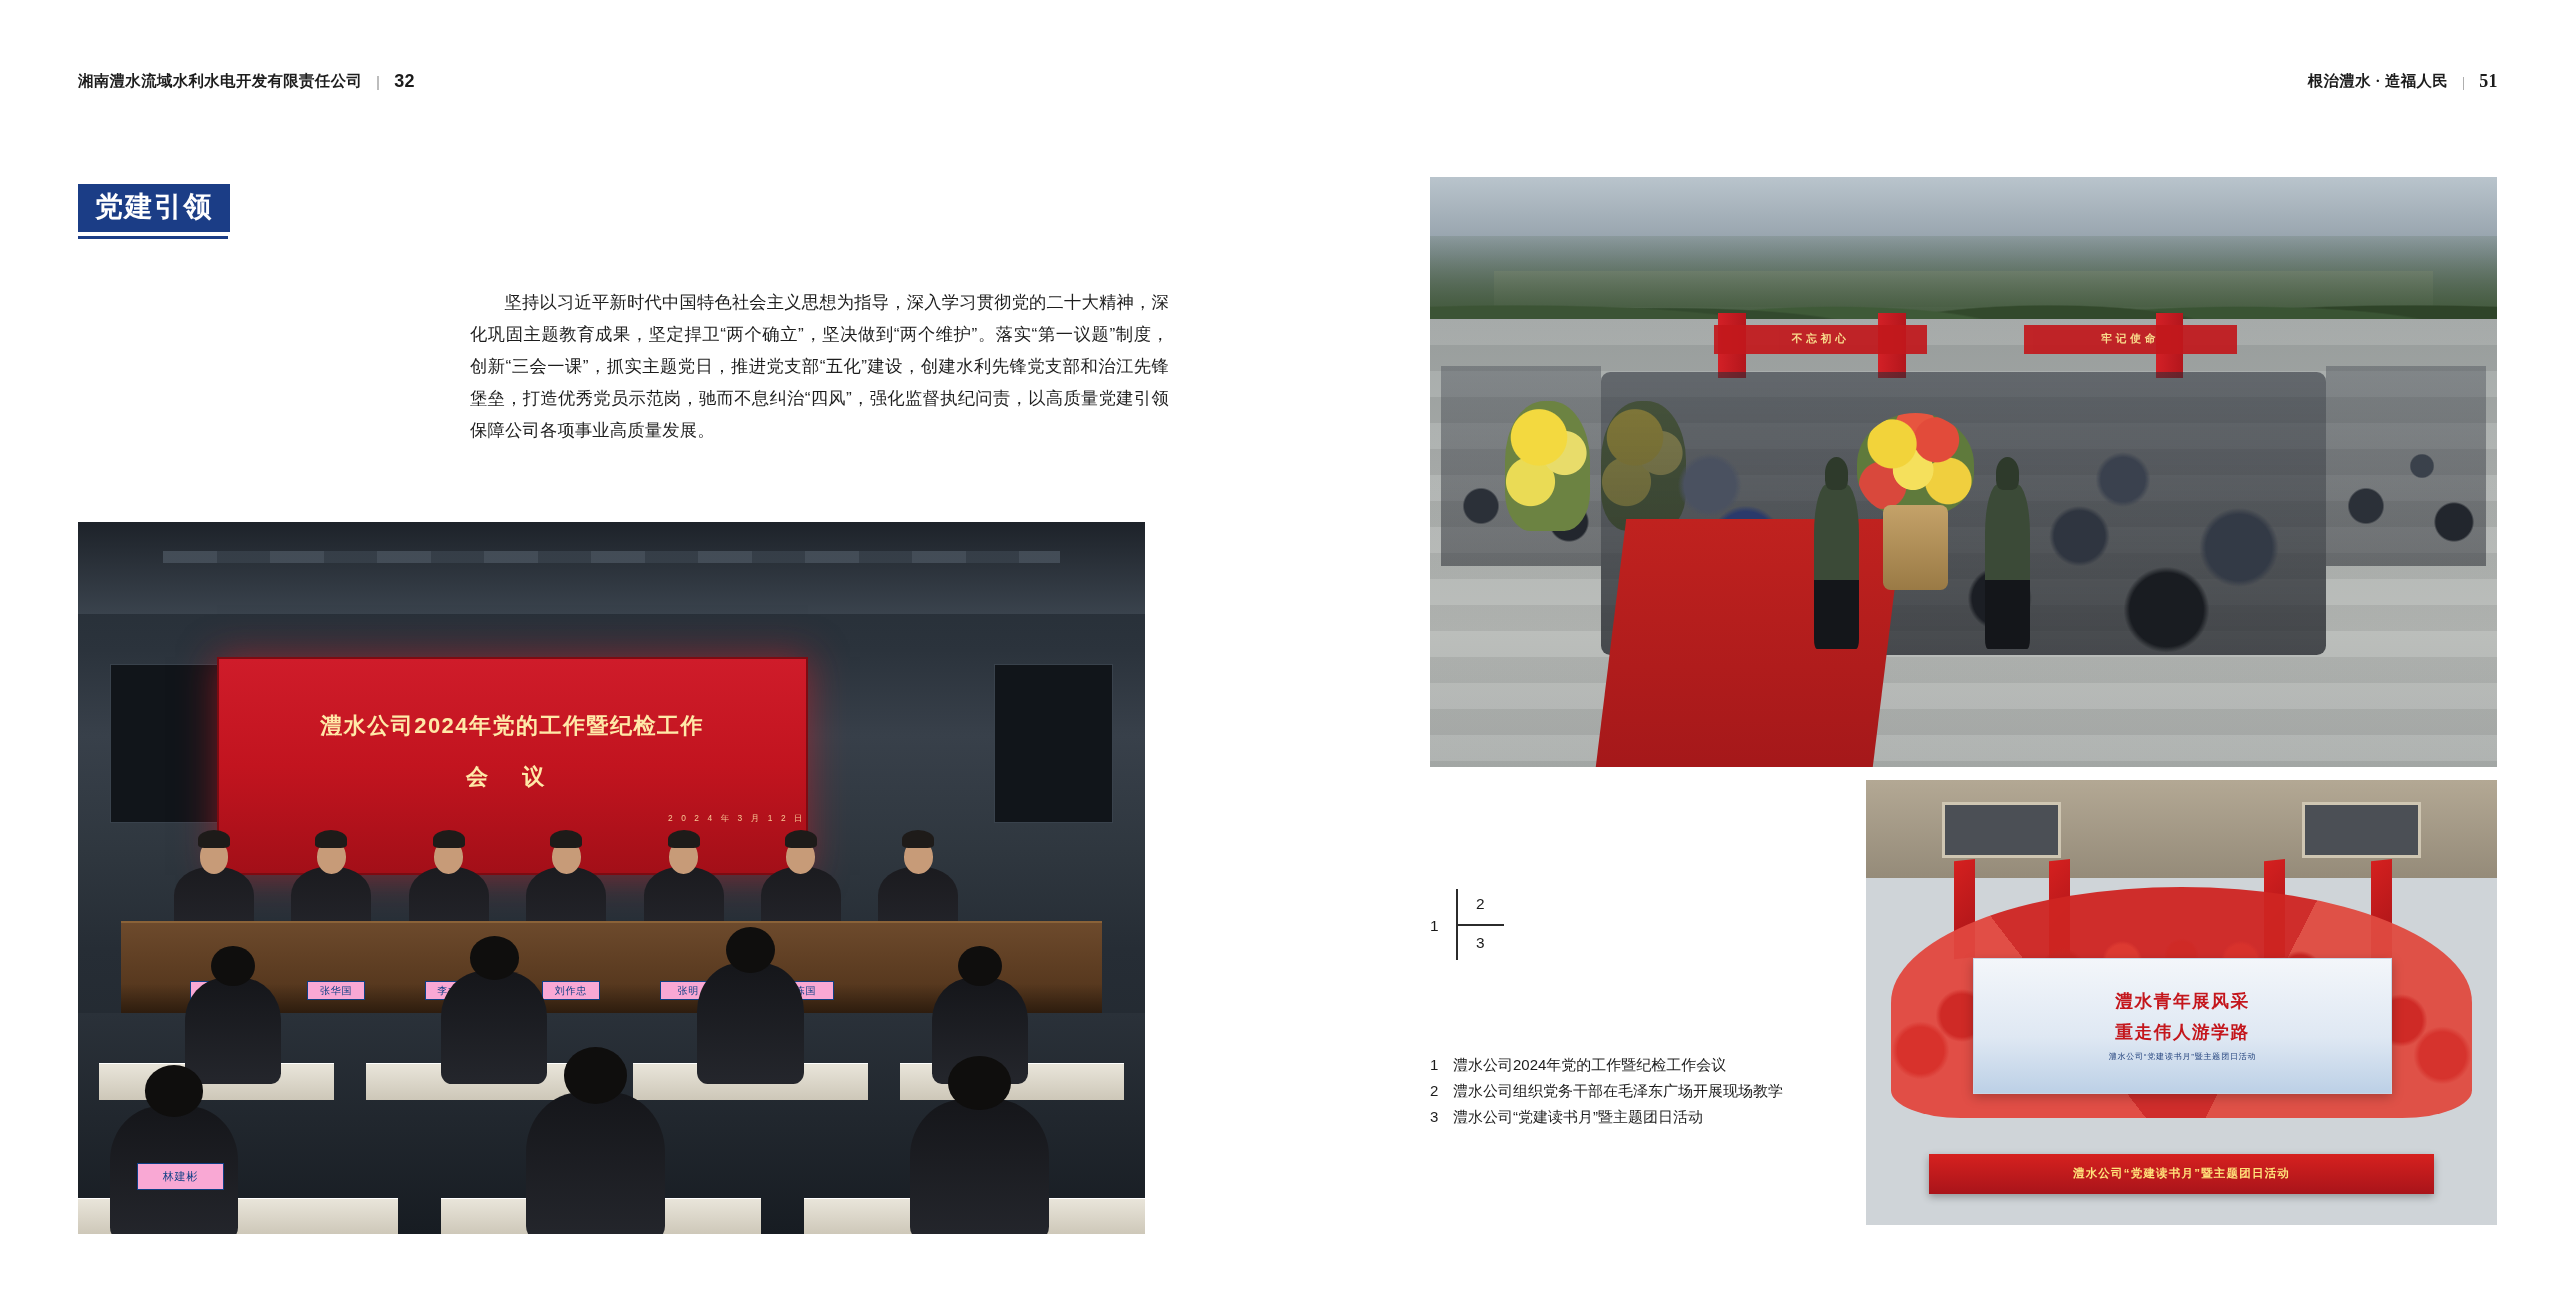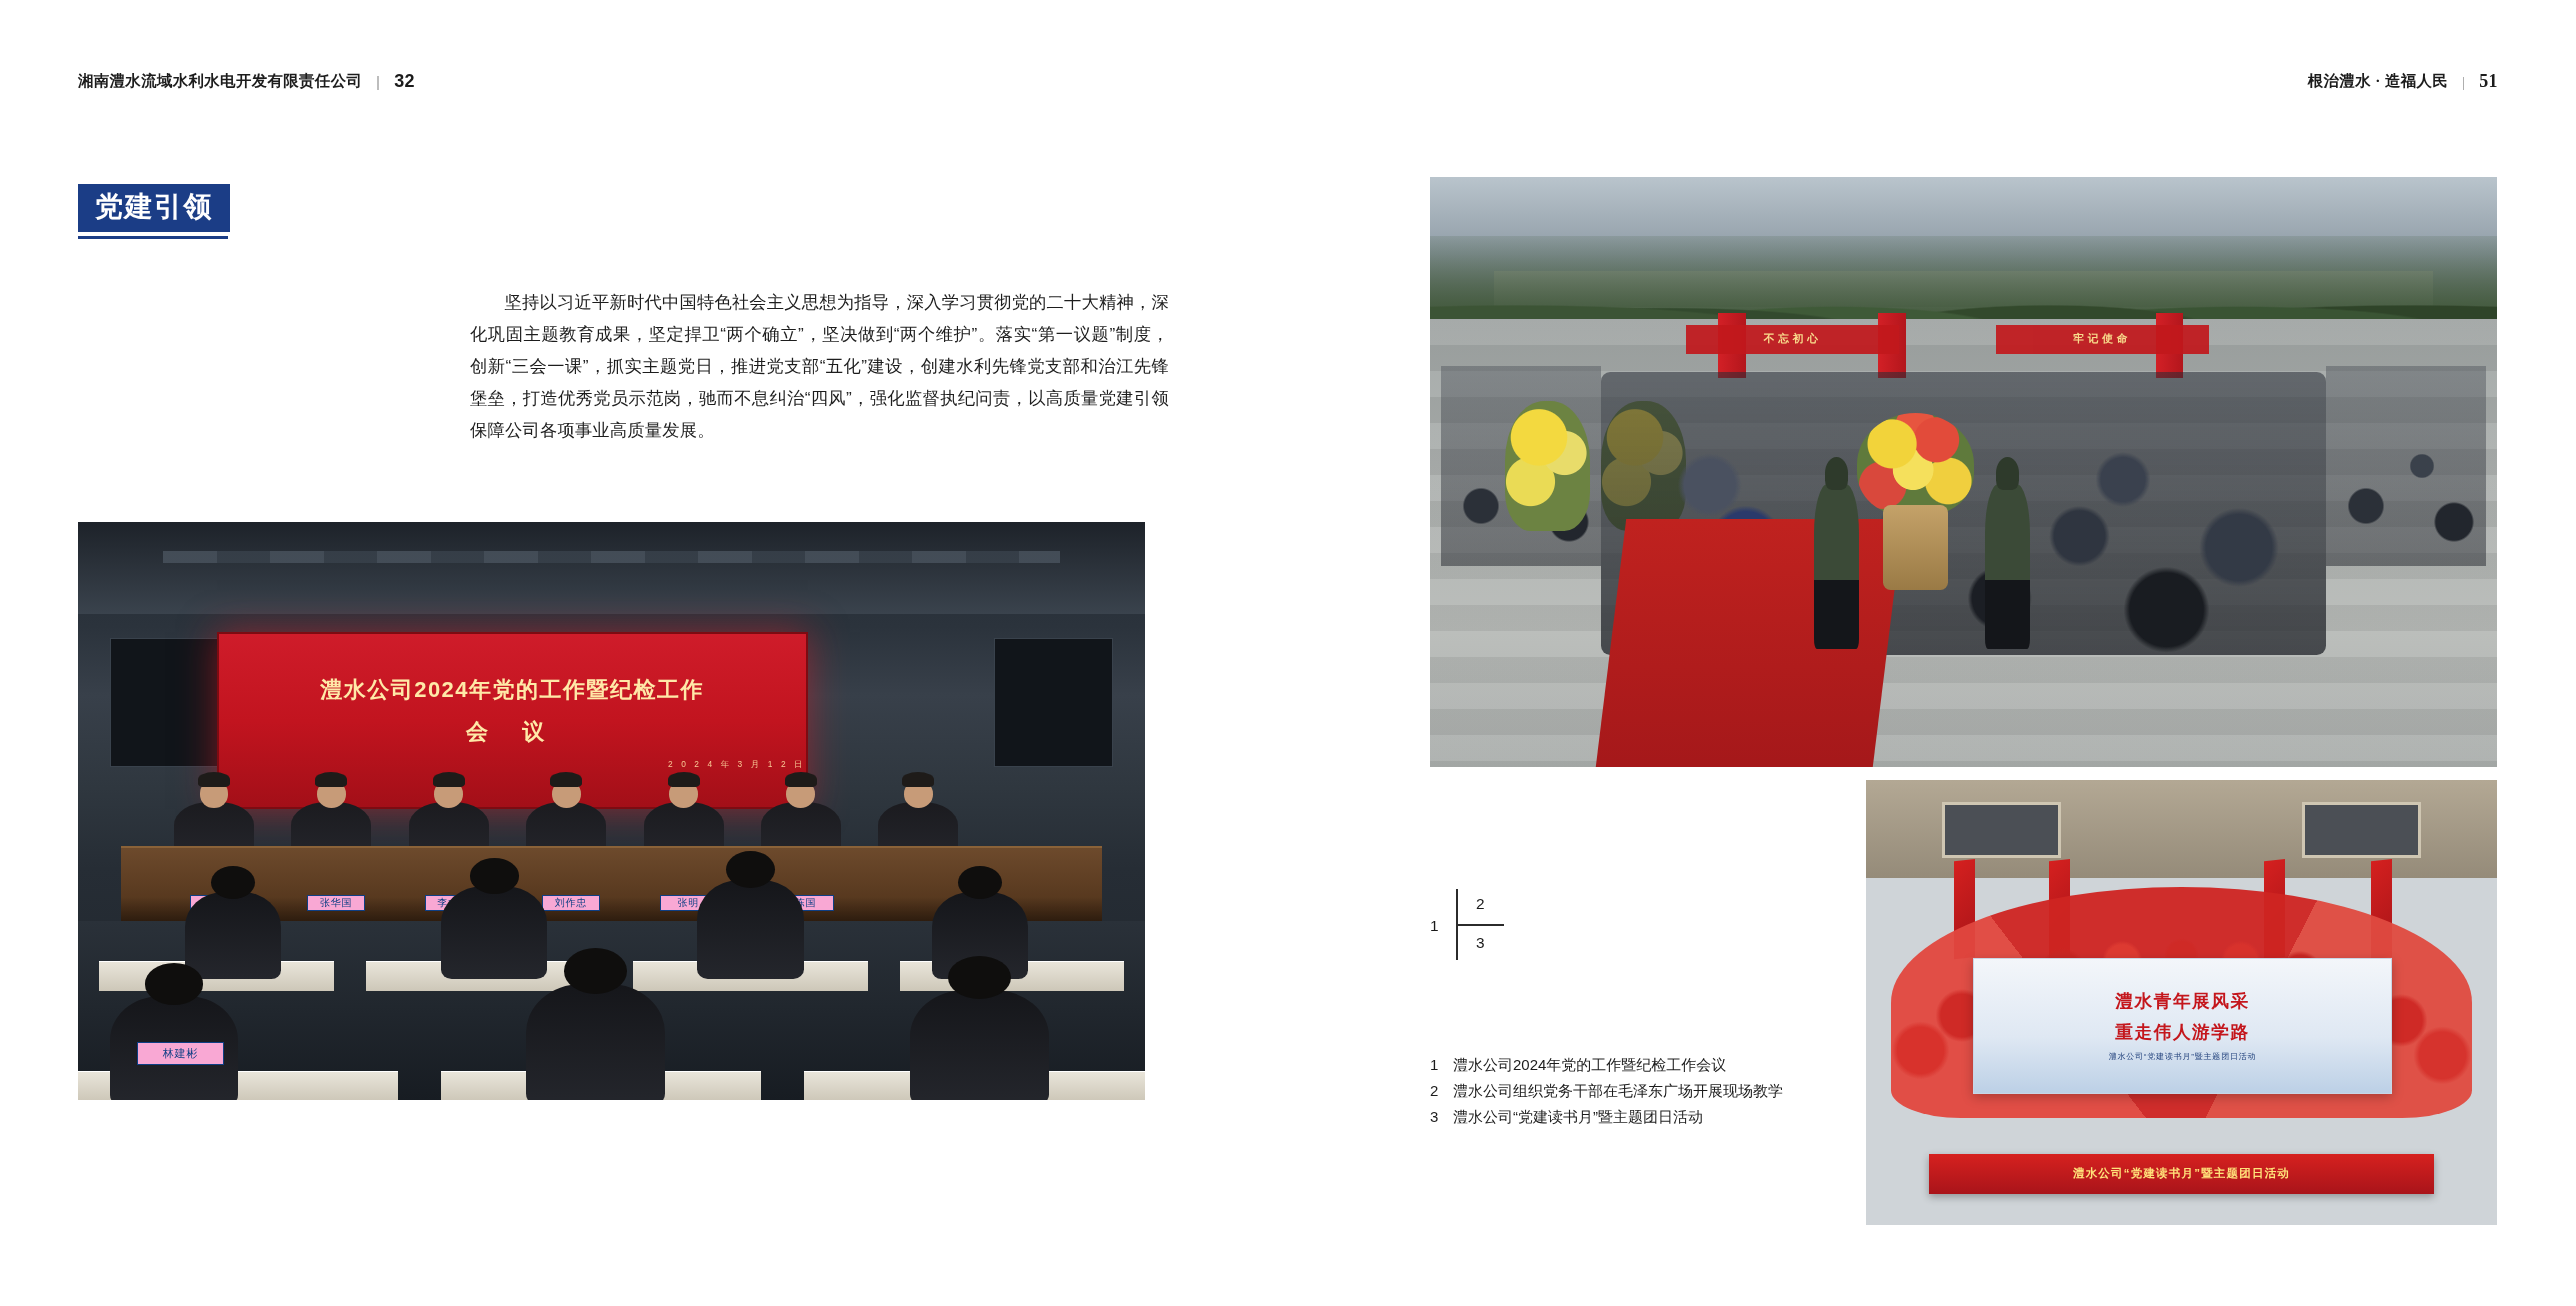--- a/index.html
+++ b/index.html
@@ -104,21 +104,21 @@
   .photo .inner {
     position: absolute;
     inset: 0;
   }
 
   
   .photo-1 {
     left: 78px;
     top: 522px;
     width: 1067px;
-    height: 578px;
+    height: 712px;
   }
   .hall-bg {
     position: absolute; inset: 0;
     background:
       linear-gradient(to bottom, #232b33 0%, #2b333c 18%, #38404a 30%, #2f373f 46%, #262d35 60%, #1e242b 100%);
   }
   .hall-ceiling {
     position: absolute; left:0; right:0; top:0; height: 92px;
     background: linear-gradient(to bottom,#1d2229,#3a434d);
   }
@@ -259,20 +259,21 @@
     position:absolute; left:17%; top:58%; width:26%; bottom:0;
     background:linear-gradient(to bottom,#c0221f,#a5181a);
     transform: skewX(-7deg);
   }
   .sq-banner {
     position:absolute; top:25%; height:5%;
     background:#c2181c; color:#ffe08a;
     font-size:10.7px; letter-spacing:3.8px; font-weight:700;
     display:flex; align-items:center; justify-content:center;
     opacity:.92;
+    margin-left:28px;
   }
   .sq-banner.b1 { left:24%; width:20%; }
   .sq-banner.b2 { left:53%; width:20%; }
   .sq-crowd {
     position:absolute; left:16%; right:16%; top:33%; height:48%;
     background:
       radial-gradient(circle at 10% 80%, #1d2026 0 6%, transparent 7%),
       radial-gradient(circle at 20% 60%, #2a3a6b 0 5%, transparent 6%),
       radial-gradient(circle at 30% 85%, #15171c 0 6%, transparent 7%),
       radial-gradient(circle at 42% 55%, #3b4250 0 5%, transparent 6%),

